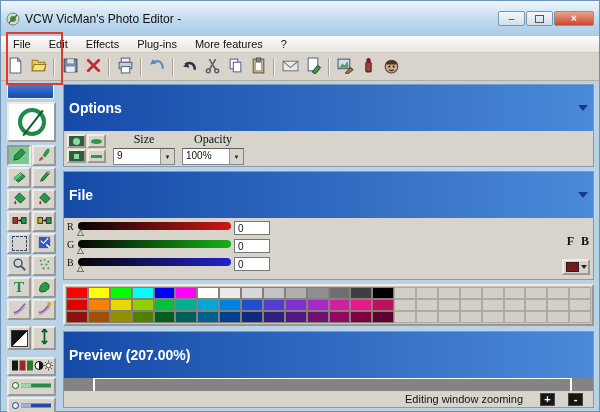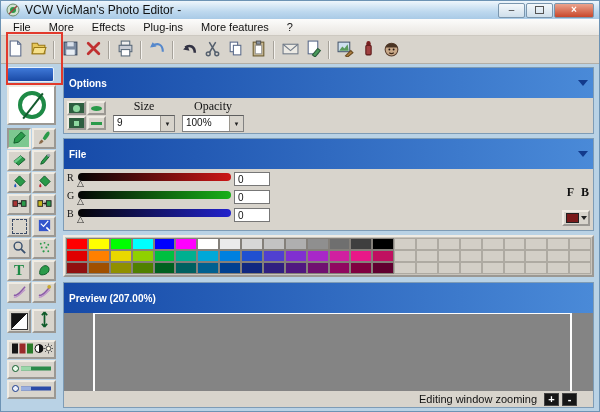--- a/index.html
+++ b/index.html
@@ -1,19 +1,19 @@
 <!DOCTYPE html>
 <html><head>
 <meta charset="utf-8">
 <style>
   html,body{margin:0;padding:0;background:#9ab4c8;}
   body{width:600px;height:412px;overflow:hidden;font-family:"Liberation Sans",sans-serif;-webkit-font-smoothing:antialiased;}
   .window{width:598px;height:410px;border:1px solid #6d93b4;display:flex;flex-direction:column;background:#b9d2e5;position:relative;}
   
-  .titlebar{height:18px;background:linear-gradient(#eef6fc,#bdd8ee 60%,#a9cae6);display:flex;align-items:center;padding:0 5px;gap:5px;font-size:12px;color:#111;flex:0 0 auto;}
+  .titlebar{height:35px;background:linear-gradient(#eef6fc,#bdd8ee 60%,#a9cae6);display:flex;align-items:center;padding:0 5px;gap:5px;font-size:12px;color:#111;flex:0 0 auto;}
   .app-icon{width:14px;height:14px;flex:0 0 auto;}
   .title-text{white-space:nowrap;}
   .win-controls{margin-left:auto;display:flex;gap:1px;}
   .win-btn{width:27px;height:15px;border:1px solid #7a96ae;border-radius:2px;background:linear-gradient(#f4f8fb,#cfdfeb);display:flex;align-items:center;justify-content:center;font-size:10px;line-height:10px;color:#333;padding:0;}
   .win-btn.close{width:40px;background:linear-gradient(#eba38d,#c8472b);color:#fff;font-weight:bold;}
   .max-glyph{width:7px;height:6px;border:1px solid #555;display:block;}
   
   .menubar{height:16px;background:linear-gradient(#fcfcfb,#e9e6e1);border-bottom:1px solid #cdc9c1;display:flex;align-items:center;font-size:11px;color:#111;padding-left:3px;flex:0 0 auto;}
   .menu-item{padding:1px 9px;}
   
@@ -45,21 +45,21 @@
   .bw-diag{width:15px;height:15px;border:1px solid #333;background:linear-gradient(135deg,#141414 0 50%,#fdfdfd 50% 100%);display:block;}
   .tool-T{font-family:"Liberation Serif",serif;font-weight:bold;font-size:15px;color:#1e8a46;line-height:15px;}
   
   .canvas-col{width:283px;flex:0 0 auto;display:flex;flex-direction:column;padding-top:2px;box-sizing:border-box;}
   .edit-header{height:16px;background:linear-gradient(90deg,#1a50b2,#3c7cd2);color:#fff;font-weight:bold;font-size:11px;line-height:15px;padding:0 5px;border:1px solid #d6e6f4;border-bottom:none;flex:0 0 auto;white-space:nowrap;}
   .canvas{flex:1;background:#848484;border:1px solid #d6e6f4;border-top:none;margin-bottom:3px;position:relative;}
   .brush-mark{position:absolute;left:46px;top:34px;width:3px;height:3px;border-radius:50%;background:#6e6e6e;}
   
   .right-panel{flex:1;padding:3px 5px 2px 5px;display:flex;flex-direction:column;box-sizing:border-box;min-height:0;}
   .panel{border:1px solid #7e9cb6;background:#d8d4cc;margin-bottom:4px;flex:0 0 auto;}
-  .panel-header{height:14px;background:linear-gradient(90deg,#164aa8,#4a8ad8);color:#fff;font-weight:bold;font-size:10px;display:flex;align-items:center;padding:8px 5px;}
+  .panel-header{height:14px;background:linear-gradient(90deg,#164aa8,#4a8ad8);color:#fff;font-weight:bold;font-size:14px;display:flex;align-items:center;padding:16px 5px;}
   .collapse-tri{margin-left:auto;width:0;height:0;border-left:5px solid transparent;border-right:5px solid transparent;border-top:6px solid #123a8c;}
   
   .options-body{display:flex;align-items:center;padding:2px 3px;gap:7px;height:31px;}
   .shape-grid{display:grid;grid-template-columns:19px 19px;gap:1px;}
   .shape-btn{width:19px;height:14px;border:2px outset #efebe3;background:#d8d4cc;display:flex;align-items:center;justify-content:center;padding:0;}
   .shape-btn.dark{background:#2e5e40;}
   .g-circle{width:7px;height:7px;border-radius:50%;background:#8ed8a0;display:block;}
   .g-sq{width:5px;height:5px;background:#8ed8a0;display:block;}
   .g-ell{width:11px;height:5px;border-radius:50%;background:#2a9a4a;display:block;}
   .g-bar{width:11px;height:3px;background:#2a9a4a;display:block;}
@@ -85,21 +85,21 @@
   .swatch-mini{width:11px;height:8px;background:#7a1a1a;border:1px solid #222;display:block;}
   .dd-tri{width:0;height:0;border-left:3px solid transparent;border-right:3px solid transparent;border-top:4px solid #222;display:block;}
   
   .palette{border:2px outset #efebe3;background:#c9c5bd;padding:1px;display:grid;grid-template-columns:repeat(24,1fr);margin-bottom:5px;flex:0 0 auto;}
   .swatch{height:12px;border:1px solid #84807a;box-sizing:border-box;}
   .swatch.empty{background:#d3cfc7;border-color:#aeaaa2;}
   
   .preview-panel{flex:1;display:flex;flex-direction:column;border:1px solid #7e9cb6;background:#0f766e;min-height:0;margin-bottom:1px;}
   .preview-body{flex:1;background:#848484;position:relative;}
   .viewport{position:absolute;left:29px;right:21px;top:0;bottom:0;border-left:2px solid #fdfdfd;border-right:2px solid #fdfdfd;border-top:1px solid #fdfdfd;}
-  .preview-footer{height:16px;background:#d8d4cc;display:flex;align-items:center;justify-content:flex-end;gap:3px;padding:0 16px;font-size:11px;color:#111;flex:0 0 auto;}
+  .preview-footer{height:16px;background:#d8d4cc;display:flex;align-items:center;justify-content:flex-end;gap:13px;padding:0 10px;font-size:11px;color:#111;flex:0 0 auto;}
   .zoom-btn{width:15px;height:13px;background:#161616;color:#fff;border:1px solid #444;font-size:11px;line-height:10px;font-weight:bold;display:flex;align-items:center;justify-content:center;padding:0;}
   .footer-label{margin-right:4px;}
 </style>
 </head>
 <body>
 
 <div class="window">
 
   <div class="titlebar">
     <span class="app-icon">
@@ -118,21 +118,21 @@
           <span class="max-glyph"></span>
         </button>
       <button class="win-btn close">
           <span>×</span>
         </button>
     </span>
   </div>
 
   <div class="menubar">
     <span class="menu-item">File</span>
-    <span class="menu-item">More</span>
+    <span class="menu-item">Edit</span>
     <span class="menu-item">Effects</span>
     <span class="menu-item">Plug-ins</span>
     <span class="menu-item">More features</span>
     <span class="menu-item">?</span>
   </div>
 
   <div class="toolbar" id="toolbar">
       <button class="tb">
         <span><svg viewBox="0 0 16 16">
             <path d="M3 1h7l3 3v11H3z" fill="#fdfdfd" stroke="#5a6a8a"></path>

